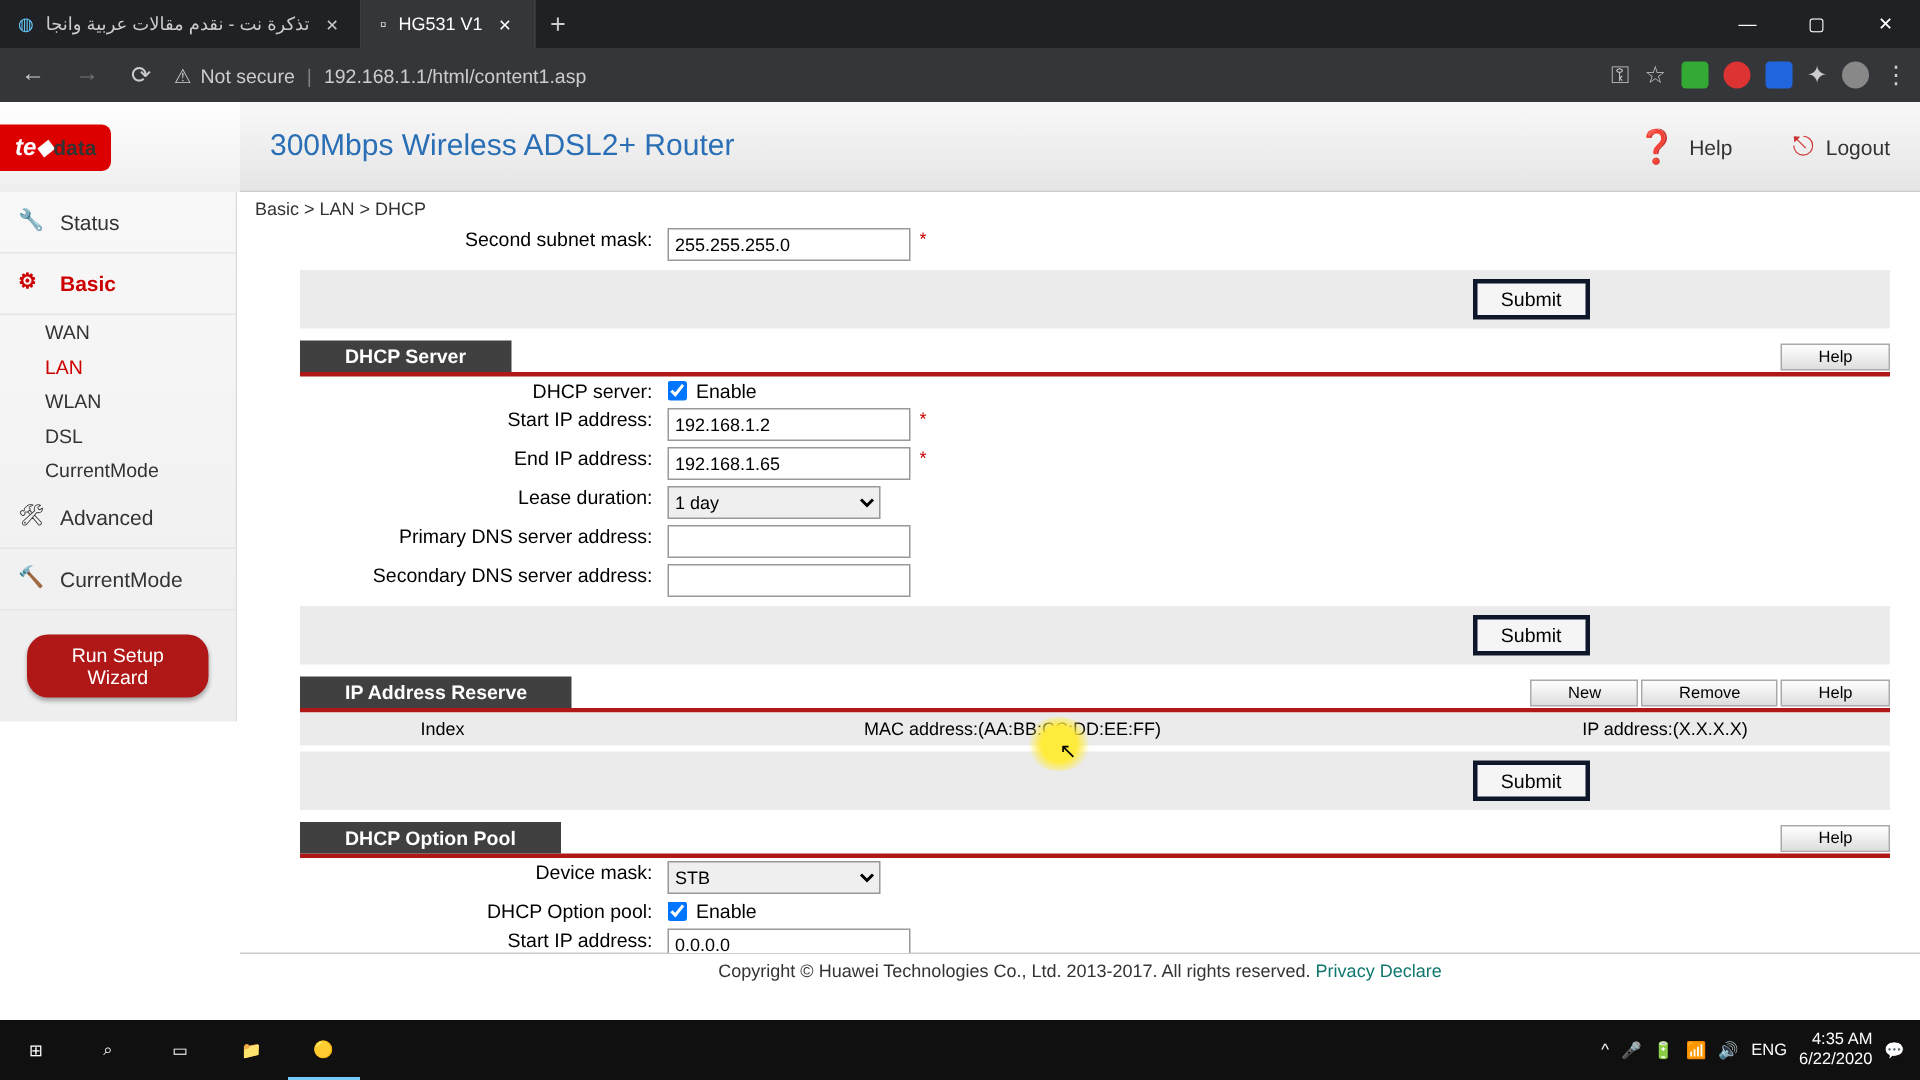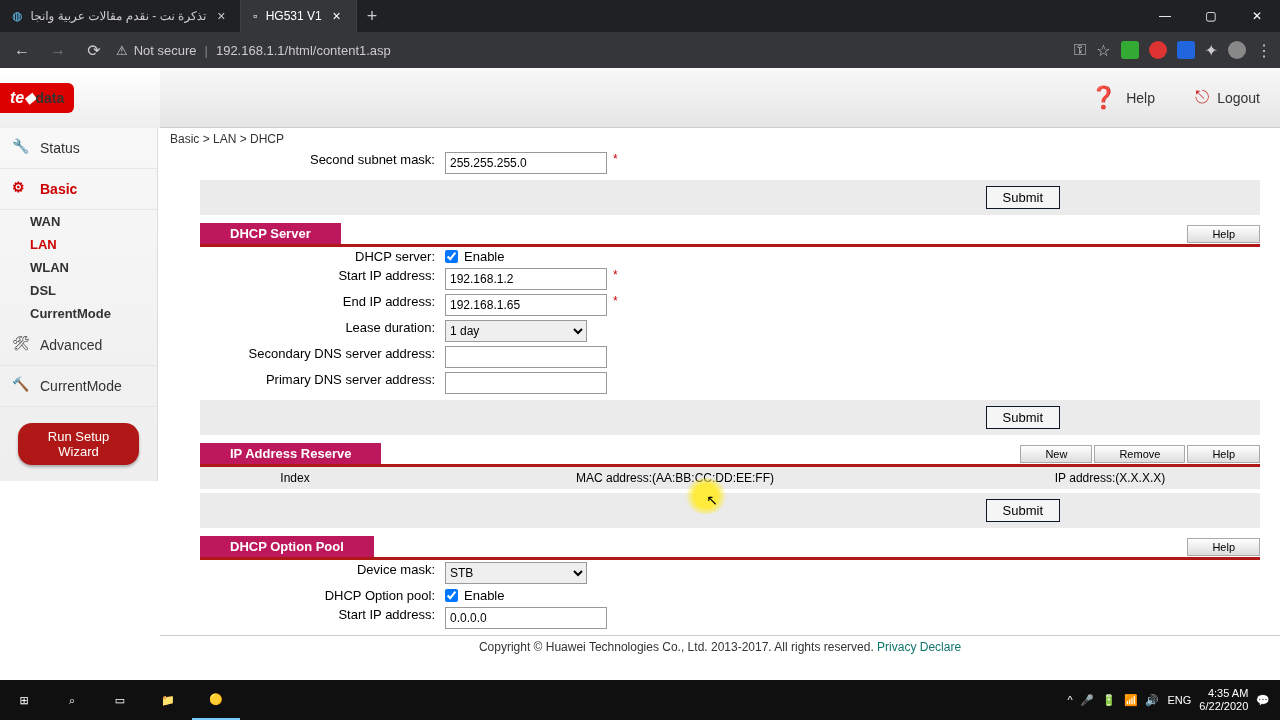--- a/index.html
+++ b/index.html
@@ -25,21 +25,21 @@
 .router-page { height: 590px; display: flex; background: #fff; }
 .logo-area { width: 160px; height: 60px; background: linear-gradient(#fff,#eee); display: flex; align-items: center; }
 .logo { background: #d00; color: #fff; padding: 6px 10px; border-radius: 0 6px 6px 0; font-weight: bold; font-style: italic; font-size: 16px; }
 .logo .data { color: #333; font-style: normal; font-size: 14px; }
 
 .sidebar { width: 158px; background: linear-gradient(#f8f8f8,#eee); border-right: 1px solid #ddd; }
 .side-item { padding: 10px 12px; display: flex; align-items: center; gap: 8px; font-size: 14px; color: #333; cursor: pointer; border-bottom: 1px solid #e5e5e5; }
 .side-item.active { color: #c00; font-weight: bold; }
 .side-icon { width: 20px; height: 20px; display: inline-block; }
 .sub-items { padding-left: 30px; }
-.sub-item { padding: 4px 0; font-size: 13px; color: #333; cursor: pointer; font-weight: bold; }
+.sub-item { padding: 4px 0; font-size: 13px; color: #333; cursor: pointer; }
 .sub-item.active { color: #c00; }
 .wizard-btn { margin: 16px 18px; background: #b01717; color: #fff; border: none; border-radius: 14px; padding: 6px 12px; font-size: 13px; cursor: pointer; box-shadow: 0 2px 3px rgba(0,0,0,.3); }
 
 .main { flex: 1; display: flex; flex-direction: column; }
 .top-header { height: 60px; background: linear-gradient(#f8f8f8,#e5e5e5); border-bottom: 1px solid #ccc; display: flex; align-items: center; padding: 0 20px; }
 .page-title { color: #2a6fb5; font-size: 20px; font-weight: normal; }
 .header-right { margin-left: auto; display: flex; align-items: center; gap: 40px; }
 .header-link { display: flex; align-items: center; gap: 8px; font-size: 14px; color: #333; cursor: pointer; }
 
 .breadcrumb { padding: 4px 10px; font-size: 12px; color: #333; }
@@ -49,24 +49,24 @@
 
 .content { flex: 1; overflow-y: auto; padding: 0 20px 0 40px; position: relative; }
 .form-row { display: flex; align-items: flex-start; padding: 2px 0; }
 .form-label { width: 245px; text-align: right; font-size: 13px; padding-right: 10px; }
 .form-input { width: 162px; height: 22px; padding: 2px 4px; font-size: 12px; border: 1px solid #999; }
 .form-select { width: 142px; height: 22px; font-size: 12px; border: 1px solid #999; }
 .req { color: #c00; margin-left: 6px; font-size: 12px; }
 .checkbox-wrap { display: flex; align-items: center; gap: 6px; font-size: 13px; }
 
 .submit-row { background: #ebebeb; padding: 6px; text-align: right; padding-right: 200px; margin-top: 4px; }
-.submit-btn { padding: 3px 16px; font-size: 13px; border: 1px solid #0f172a; background: #f5f5f5; cursor: pointer; text-align: center; }
+.submit-btn { padding: 3px 16px; font-size: 13px; border: 3px solid #0f172a; background: #f5f5f5; cursor: pointer; text-align: center; }
 
 .section-header { display: flex; align-items: center; margin-top: 8px; border-bottom: 3px solid #b01717; }
-.section-title { background: #be185d; color: #fff; font-size: 13px; font-weight: bold; padding: 3px 30px; }
+.section-title { background: #404040; color: #fff; font-size: 13px; font-weight: bold; padding: 3px 30px; }
 .section-actions { margin-left: auto; display: flex; }
 .sec-btn { padding: 2px 24px; font-size: 11px; border: 1px solid #aaa; background: linear-gradient(#fff,#ddd); cursor: pointer; margin-left: 2px; }
 
 .table-header-row { display: flex; background: #ebebeb; font-size: 12px; padding: 4px 0; }
 .th1 { width: 190px; text-align: center; }
 .th2 { flex: 1; text-align: center; }
 .th3 { width: 300px; text-align: center; }
 
 .copyright { border-top: 1px solid #ccc; text-align: center; font-size: 12px; padding: 4px; color: #333; background: #fff; }
 .copyright a { color: #0f766e; text-decoration: none; }
@@ -156,20 +156,21 @@
       <div class="side-item">
         <span class="side-icon">🔨</span>
         <span>CurrentMode</span>
       </div>
       <button class="wizard-btn">Run Setup Wizard</button>
     </div>
   </div>
 
   <div class="main">
     <div class="top-header">
+      <div class="page-title">300Mbps Wireless ADSL2+ Router</div>
       <div class="header-right">
         <div class="header-link">
           <span style="font-size:22px">❓</span>
           <span>Help</span>
         </div>
         <div class="header-link">
           <span style="color:#c33;font-size:18px">⎋</span>
           <span>Logout</span>
         </div>
       </div>
@@ -210,25 +211,25 @@
       <div class="form-row">
         <div class="form-label">End IP address:</div>
         <input class="form-input" value="192.168.1.65" style="">
         <span class="req">*</span>
       </div>
       <div class="form-row">
         <div class="form-label">Lease duration:</div>
         <select class="form-select"><option>1 day</option></select>
       </div>
       <div class="form-row">
+        <div class="form-label">Primary DNS server address:</div>
+        <input class="form-input" style="">
+      </div>
+      <div class="form-row">
         <div class="form-label">Secondary DNS server address:</div>
-        <input class="form-input" style="">
-      </div>
-      <div class="form-row">
-        <div class="form-label">Primary DNS server address:</div>
         <input class="form-input" style="">
       </div>
       <div class="submit-row"><button class="submit-btn">Submit</button></div>
 
       <div class="section-header">
         <div class="section-title">IP Address Reserve</div>
         <div class="section-actions">
           <button class="sec-btn">New</button>
           <button class="sec-btn">Remove</button>
           <button class="sec-btn">Help</button>

